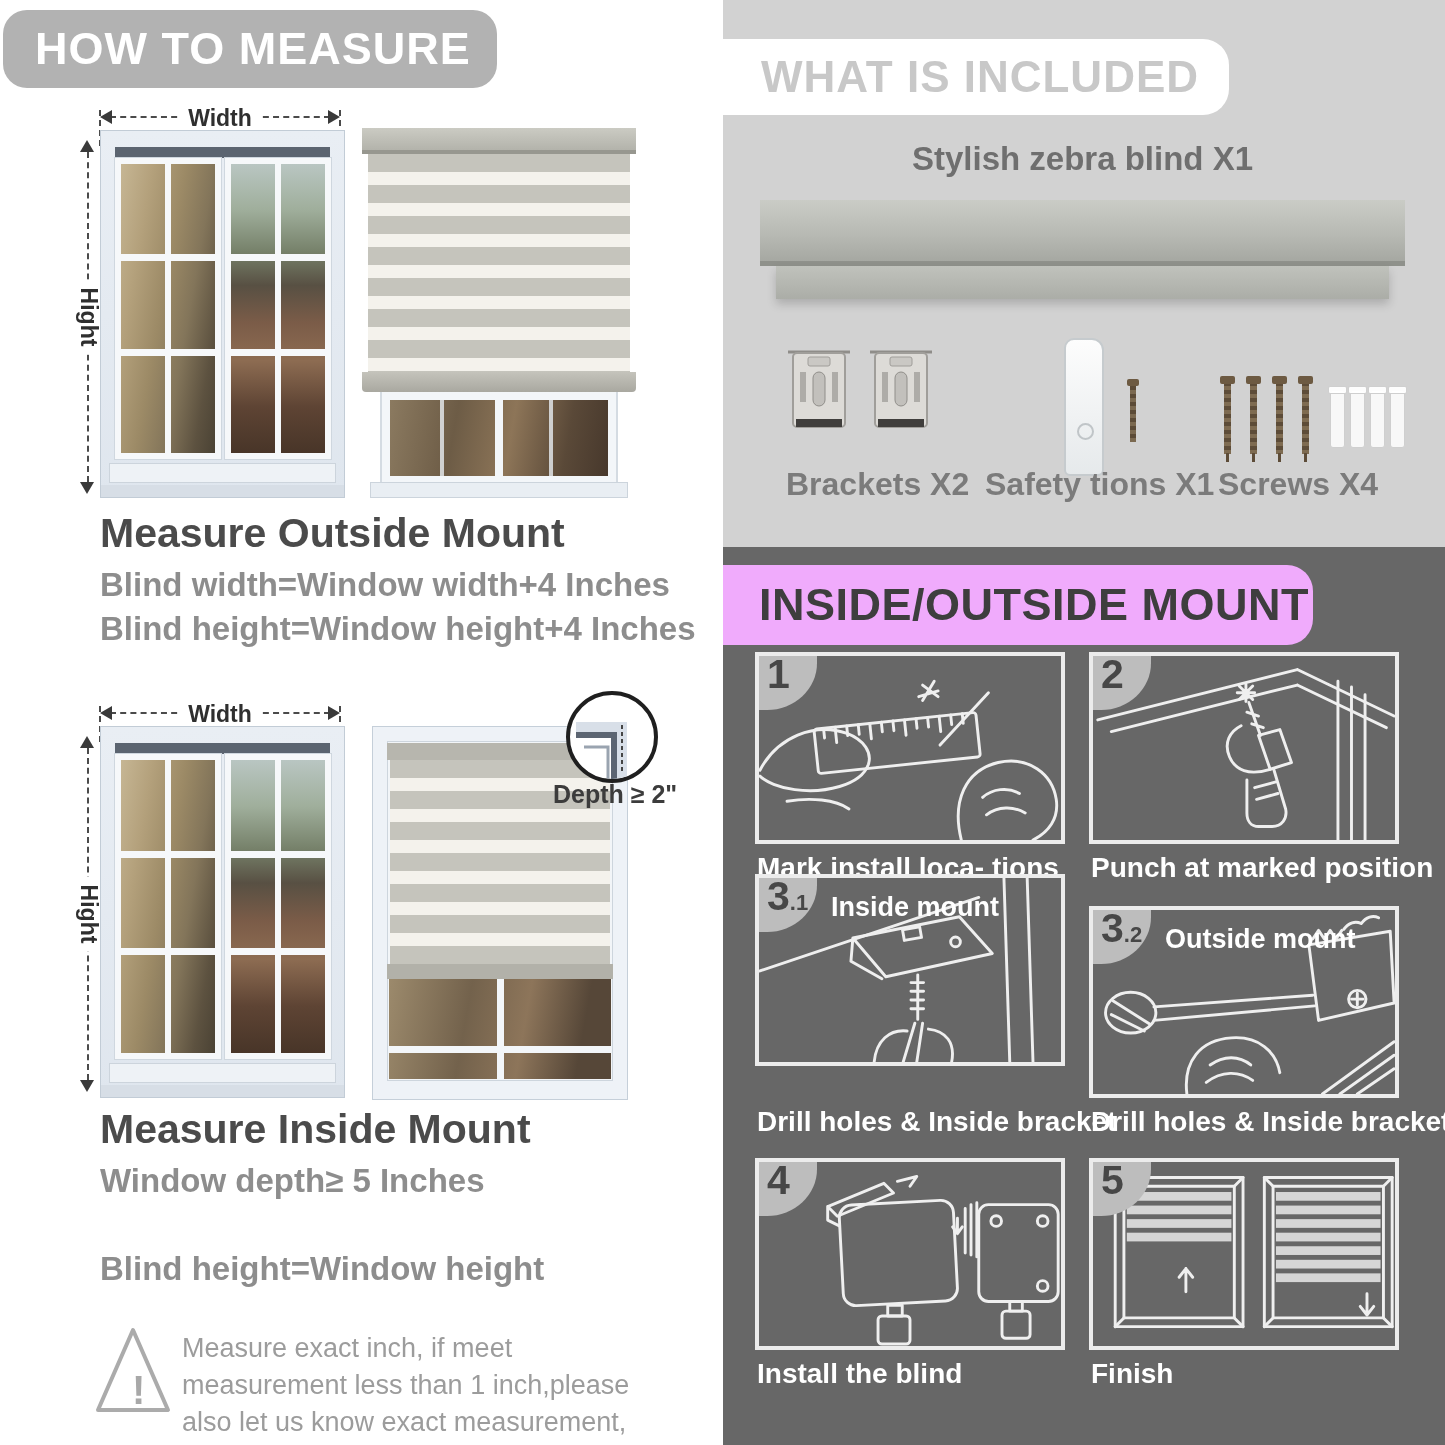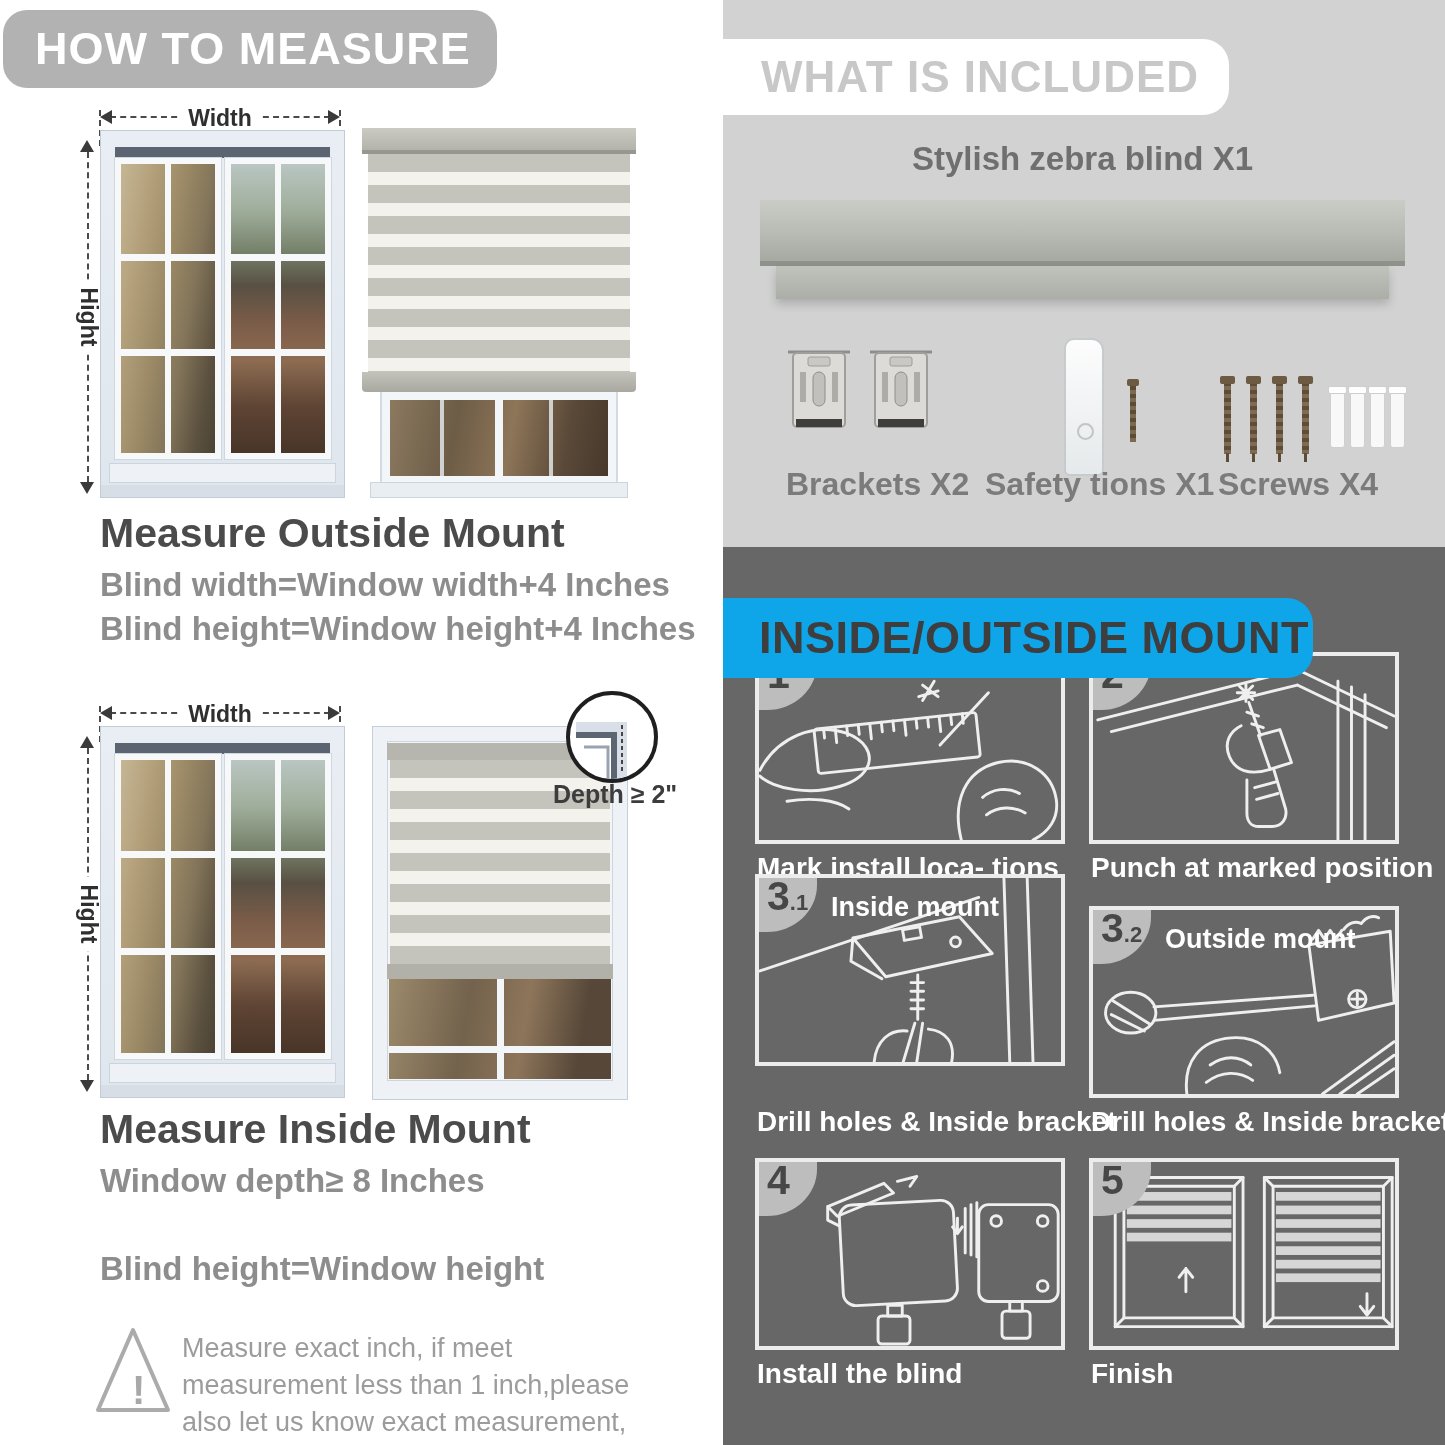--- a/index.html
+++ b/index.html
@@ -7,21 +7,21 @@
           font-family:"Liberation Sans",sans-serif;}
   .abs{position:absolute;}
 
   
   .hdr-left{left:3px;top:10px;width:494px;height:78px;background:#b2b2b2;border-radius:24px;
             color:#fff;font-size:45px;font-weight:bold;line-height:78px;padding-left:32px;
             letter-spacing:1px;box-sizing:border-box;}
   .hdr-included{left:723px;top:14px;width:506px;height:76px;background:#fff;border-radius:0 26px 26px 0;
             color:#c8c8c8;font-size:44px;font-weight:bold;line-height:76px;padding-left:38px;
             letter-spacing:1px;box-sizing:border-box;margin-top:25px;}
-  .hdr-mount{left:723px;top:598px;width:590px;height:80px;background:#0ea5e9;border-radius:0 26px 26px 0;
+  .hdr-mount{left:723px;top:565px;width:590px;height:80px;background:#f0abfc;border-radius:0 26px 26px 0;
             color:#3e3e3e;font-size:45px;font-weight:bold;line-height:80px;padding-left:36px;
             letter-spacing:.5px;box-sizing:border-box;z-index:3;}
 
   
   .right-top{left:723px;top:0;width:722px;height:547px;background:#d2d2d2;}
   .right-dark{left:723px;top:547px;width:722px;height:898px;background:#676767;}
 
   
   .sec-title{font-size:41px;font-weight:bold;color:#4b4b4b;}
   .sec-line{font-size:33px;font-weight:bold;color:#8d8d8d;}
@@ -228,21 +228,21 @@
     <svg viewBox="0 0 84 84">
       <path d="M6,34 L50,34 L50,84" stroke="#d8dfe8" stroke-width="14" fill="none"></path>
       <path d="M6,40 L44,40 L44,84" stroke="#5c6572" stroke-width="6" fill="none"></path>
       <path d="M52,30 V78" stroke="#444" stroke-width="2" stroke-dasharray="4 3" fill="none"></path>
       <path d="M14,52 L38,52 L38,84" stroke="#9aa4b0" stroke-width="3" fill="none"></path>
     </svg>
   </div>
   <div class="abs depth-lbl" style="left:553px;top:780px;">Depth ≥ 2"</div>
 
   <div class="abs sec-title" style="left:100px;top:1106px;">Measure Inside Mount</div>
-  <div class="abs sec-line" style="left:100px;top:1162px;">Window depth≥ 8 Inches</div>
+  <div class="abs sec-line" style="left:100px;top:1162px;">Window depth≥ 5 Inches</div>
   <div class="abs sec-line" style="left:100px;top:1250px;">Blind height=Window height</div>
 
   <svg class="abs" style="left:92px;top:1322px;" width="82" height="98" viewBox="0 0 82 98">
     <path d="M41,8 L76,88 L6,88 Z" fill="none" stroke="#ababab" stroke-width="4" stroke-linejoin="round"></path>
   </svg>
   <div class="abs warn-mark" style="left:132px;top:1368px;">!</div>
   <div class="abs warn-text" style="left:182px;top:1330px;width:470px;">Measure exact inch, if meet measurement less than 1 inch,please also let us know exact measurement, please do not leave it</div>
 
   <div class="abs hdr-included">WHAT IS INCLUDED</div>
 

